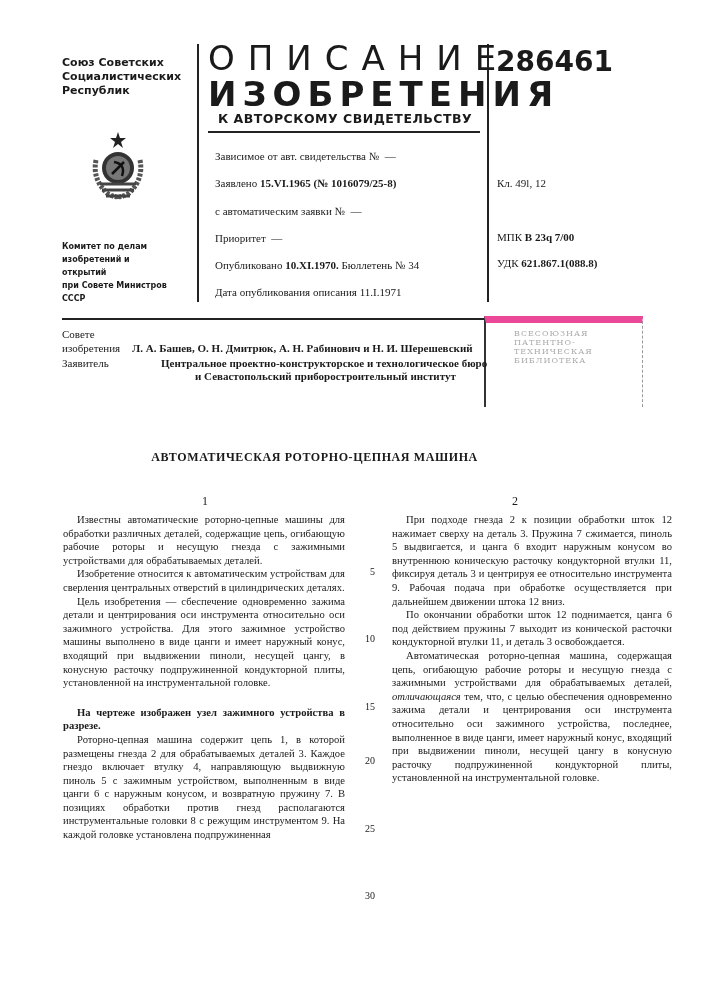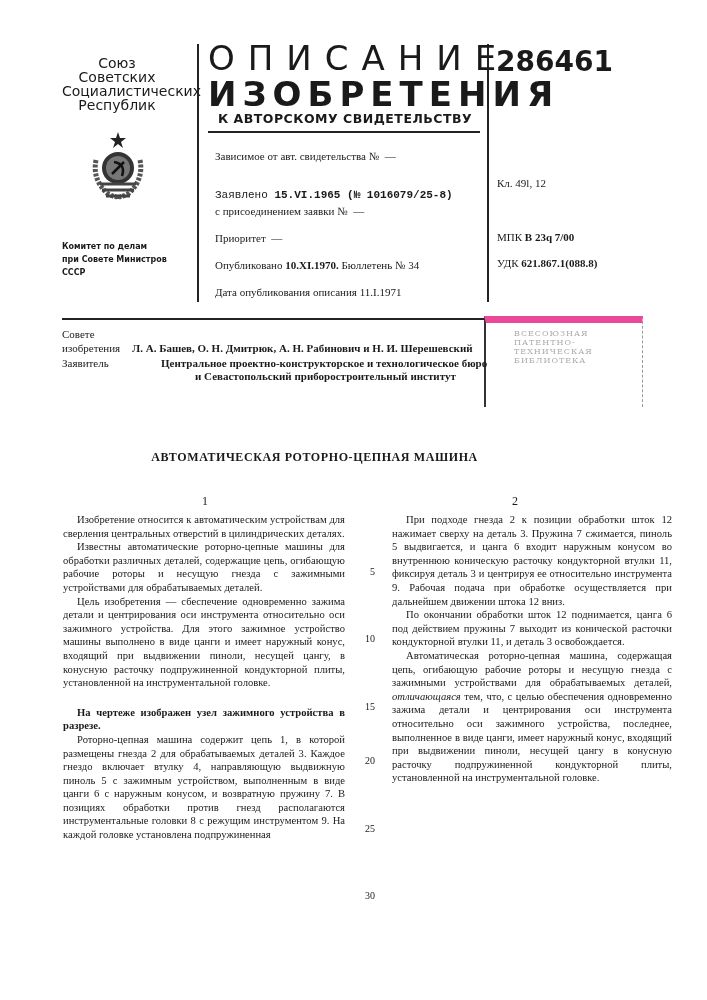--- a/index.html
+++ b/index.html
@@ -2,21 +2,21 @@
 <html><head>
 <meta charset="utf-8">
 <style>
   html, body { margin: 0; padding: 0; background: #ffffff; }
   body { width: 707px; height: 1000px; position: relative; overflow: hidden; color: #1a1a1a; font-family: "DejaVu Serif", serif; }
   .abs { position: absolute; }
   .sans { font-family: "DejaVu Sans", sans-serif; }
   .serif { font-family: "Liberation Serif", serif; }
 
   
-  .ussr { left: 62px; top: 56px; width: 110px; text-align: center; font-size: 14px; font-weight: normal; line-height: 14px; }
+  .ussr { left: 62px; top: 56px; width: 110px; text-align: left; font-size: 11px; font-weight: bold; line-height: 14px; }
   .emblem { left: 88px; top: 130px; width: 60px; height: 72px; }
   .committee { left: 62px; top: 240px; width: 110px; font-size: 8px; font-weight: bold; line-height: 13px; }
 
   
   .vrule-left { left: 197px; top: 44px; width: 2px; height: 258px; background: #222; }
   .vrule-right { left: 487px; top: 44px; width: 2px; height: 258px; background: #222; }
 
   
   .title1 { left: 208px; top: 40px; font-size: 34px; font-weight: normal; letter-spacing: 13px; line-height: 36px; }
   .title2 { left: 208px; top: 76px; font-size: 34px; font-weight: bold; letter-spacing: 6px; line-height: 36px; }
@@ -69,42 +69,43 @@
     <path d="M52,30 Q56,50 40,64 Q32,68 30,66" stroke="#555" stroke-width="5" fill="none" stroke-dasharray="3 1.5"></path>
     <circle cx="30" cy="38" r="16" fill="#333"></circle>
     <circle cx="30" cy="38" r="12" fill="#777"></circle>
     <path d="M24,44 L36,32 M26,32 Q38,34 34,46" stroke="#111" stroke-width="2.5" fill="none"></path>
     <path d="M12,54 L48,54 M14,60 L46,60 M18,66 L42,66" stroke="#444" stroke-width="3"></path>
   </svg>
 </div>
 
 <div class="abs committee sans">
   <div>Комитет по делам</div>
+  <div>изобретений и открытий</div>
   <div>при Совете Министров</div>
   <div>СССР</div>
 </div>
 
 <div class="abs vrule-left"></div>
 <div class="abs vrule-right"></div>
 
 <div class="abs title1 sans">ОПИСАНИЕ</div>
 <div class="abs title2 sans">ИЗОБРЕТЕНИЯ</div>
 <div class="abs subtitle sans">К АВТОРСКОМУ СВИДЕТЕЛЬСТВУ</div>
 <div class="abs title-rule"></div>
 
 <div class="abs patent-no sans">286461</div>
 
 <div class="abs bib serif" style="top:149px;">
   <span>Зависимое от авт. свидетельства №</span>&nbsp;&nbsp;<span>—</span>
 </div>
-<div class="abs bib serif" style="top:188px;font-family:Liberation Mono, monospace;">
+<div class="abs bib serif" style="top:176px;">
   <span>Заявлено</span>&nbsp;<b>15.VI.1965 (№ 1016079/25-8)</b>
 </div>
 <div class="abs bib serif" style="top:204px;">
-  <span>с присоединением заявки №</span>&nbsp;&nbsp;<span>—</span>
+  <span>с автоматическим заявки №</span>&nbsp;&nbsp;<span>—</span>
 </div>
 <div class="abs bib serif" style="top:231px;">
   <span>Приоритет</span>&nbsp;&nbsp;<span>—</span>
 </div>
 <div class="abs bib serif" style="top:258px;">
   <span>Опубликовано</span>&nbsp;<b>10.XI.1970.</b>&nbsp;<span>Бюллетень № 34</span>
 </div>
 <div class="abs bib serif" style="top:285px;">Дата опубликования описания 11.I.1971</div>
 
 <div class="abs bib-r serif" style="top:177px;">Кл. 49l, 12</div>
@@ -127,22 +128,22 @@
 <div class="abs meta-label serif" style="top:356px;">Заявитель</div>
 <div class="abs meta-val serif" style="left:161px;top:356px;">Центральное проектно-конструкторское и технологическое бюро</div>
 <div class="abs meta-val serif" style="left:195px;top:369px;">и Севастопольский приборостроительный институт</div>
 
 <div class="abs doc-title serif">АВТОМАТИЧЕСКАЯ РОТОРНО-ЦЕПНАЯ МАШИНА</div>
 
 <div class="abs col-no serif" style="left:195px;top:494px;width:20px;">1</div>
 <div class="abs col-no serif" style="left:505px;top:494px;width:20px;">2</div>
 
 <div class="abs col col1 serif">
+  <p>Известны автоматические роторно-цепные машины для обработки различных деталей, содержащие цепь, огибающую рабочие роторы и несущую гнезда с зажимными устройствами для обрабатываемых деталей.</p>
   <p>Изобретение относится к автоматическим устройствам для сверления центральных отверстий в цилиндрических деталях.</p>
-  <p>Известны автоматические роторно-цепные машины для обработки различных деталей, содержащие цепь, огибающую рабочие роторы и несущую гнезда с зажимными устройствами для обрабатываемых деталей.</p>
   <p>Цель изобретения — сбеспечение одновременно зажима детали и центрирования оси инструмента относительно оси зажимного устройства. Для этого зажимное устройство машины выполнено в виде цанги и имеет наружный конус, входящий при выдвижении пиноли, несущей цангу, в конусную расточку подпружиненной кондукторной плиты, установленной на инструментальной головке.</p>
   <p class="gap">На чертеже изображен узел зажимного устройства в разрезе.</p>
   <p>Роторно-цепная машина содержит цепь 1, в которой размещены гнезда 2 для обрабатываемых деталей 3. Каждое гнездо включает втулку 4, направляющую выдвижную пиноль 5 с зажимным устройством, выполненным в виде цанги 6 с наружным конусом, и возвратную пружину 7. В позициях обработки против гнезд располагаются инструментальные головки 8 с режущим инструментом 9. На каждой головке установлена подпружиненная</p>
 </div>
 
 <div class="lnum serif" style="top:566px;">5</div>
 <div class="lnum serif" style="top:633px;">10</div>
 <div class="lnum serif" style="top:701px;">15</div>
 <div class="lnum serif" style="top:755px;">20</div>
 <div class="lnum serif" style="top:823px;">25</div>

